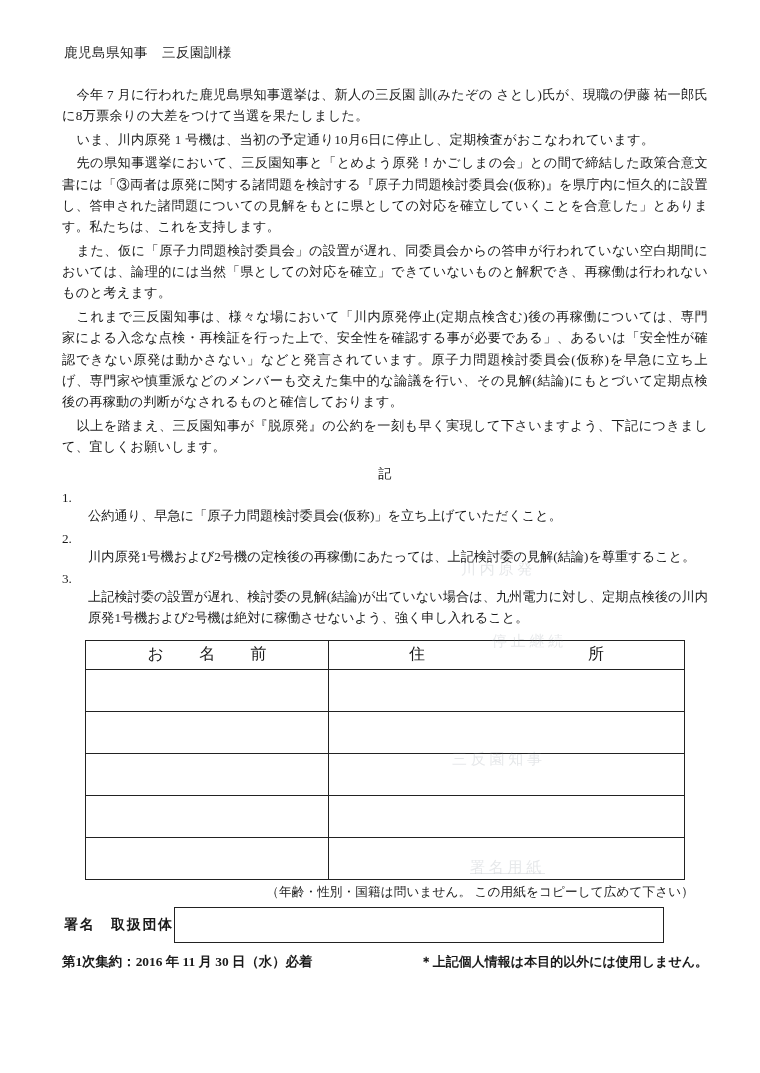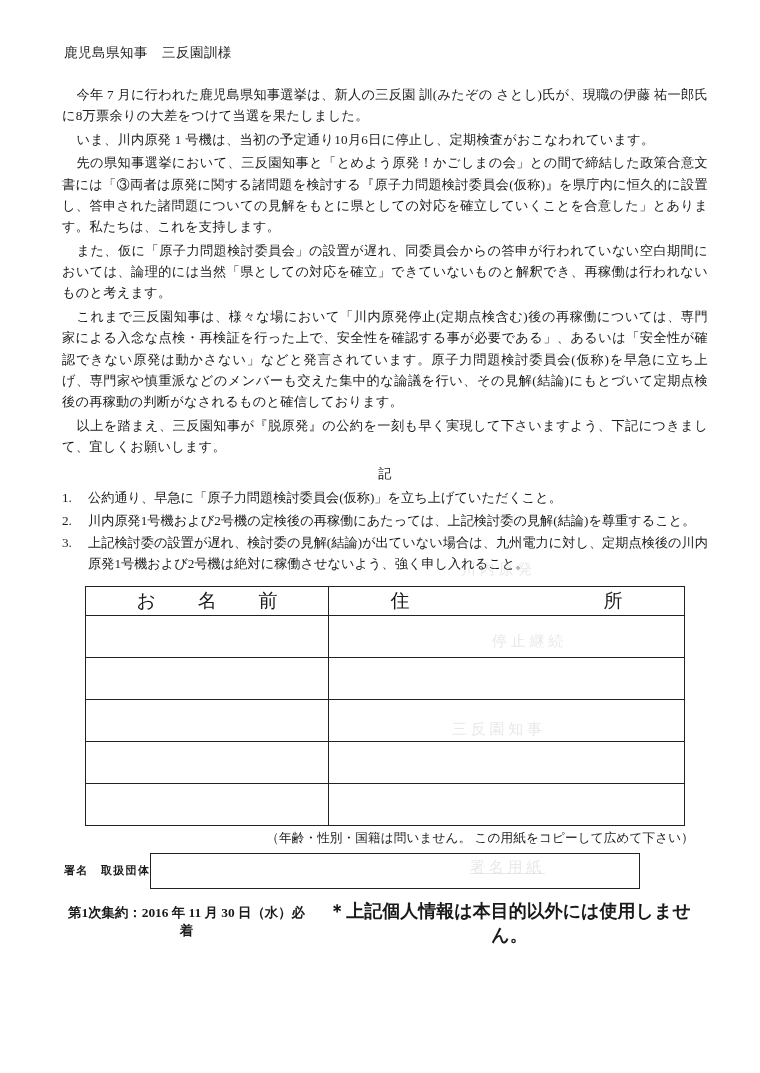--- a/index.html
+++ b/index.html
@@ -63,85 +63,86 @@
     margin-bottom: 1px;
   }
   .num-list .num {
     width: 26px;
     flex: 0 0 26px;
   }
   .num-list .txt {
     flex: 1 1 auto;
     text-align: justify;
     text-justify: inter-ideograph;
+    margin-top: 18px;
   }
   table.sign-table {
     width: 600px;
     margin: 12px auto 2px auto;
     border-collapse: collapse;
     table-layout: fixed;
   }
   table.sign-table th,
   table.sign-table td {
     border: 1px solid #222;
     height: 39px;
   }
   table.sign-table th {
     font-weight: normal;
-    font-size: 19px;
+    font-size: 16px;
     height: 26px;
     letter-spacing: 0.6em;
     text-indent: 0.6em;
   }
   .note-right {
     text-align: right;
     font-size: 12.6px;
     margin: 4px 14px 6px 0;
     letter-spacing: 0.01em;
   }
   .signature-row {
     display: flex;
     align-items: center;
     margin: 2px 0 10px 2px;
   }
   .signature-row .label {
-    font-size: 11px;
+    font-size: 14px;
     font-weight: bold;
     letter-spacing: 0.12em;
     white-space: nowrap;
   }
   .signature-row .box {
     border: 1px solid #222;
     height: 34px;
     width: 488px;
   }
   .deadline-row {
     display: flex;
     justify-content: space-between;
     align-items: baseline;
     font-size: 13.4px;
     font-weight: bold;
     margin: 10px 0 4px 0;
     text-align: center;
   }
   .deadline-row .right {
     font-weight: bold;
-    font-size: 18px;
+    font-size: 13px;
   }
   .faint {
     position: absolute;
     color: rgba(130,140,150,0.20);
     font-size: 15px;
     letter-spacing: 0.25em;
     pointer-events: none;
     user-select: none;
   }
   .faint.f1 { top: 560px; left: 461px; }
   .faint.f2 { top: 632px; left: 492px; }
-  .faint.f3 { top: 720px; left: 452px; }
+  .faint.f3 { top: 750px; left: 452px; }
   .faint.f4 { top: 858px; left: 470px; text-decoration: underline; }
 </style>
 </head>
 <body>
 
 <div class="page">
 
   <div class="faint f1">川内原発</div>
   <div class="faint f2">停止継続</div>
   <div class="faint f3">三反園知事</div>

